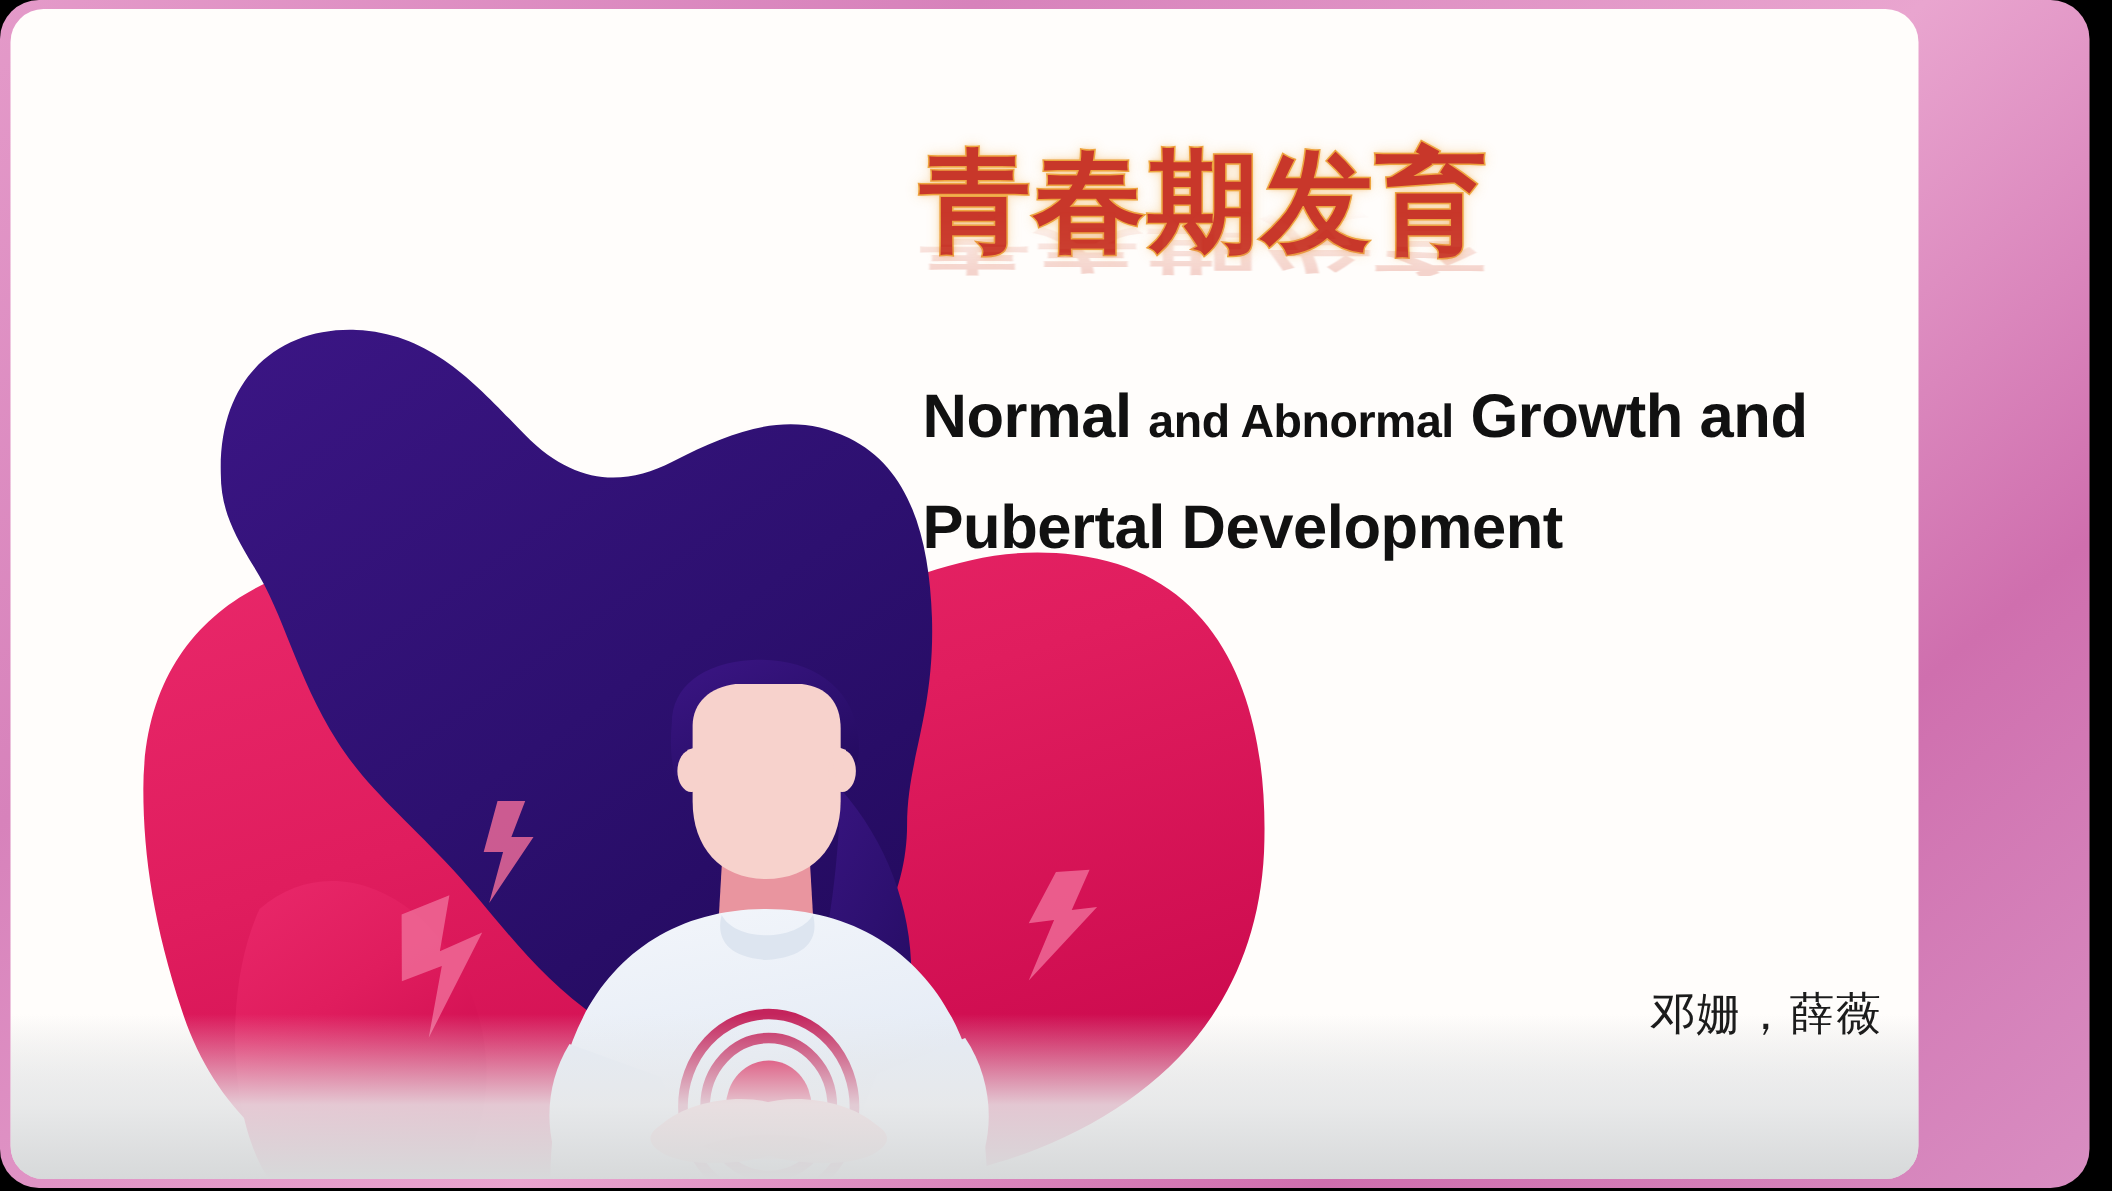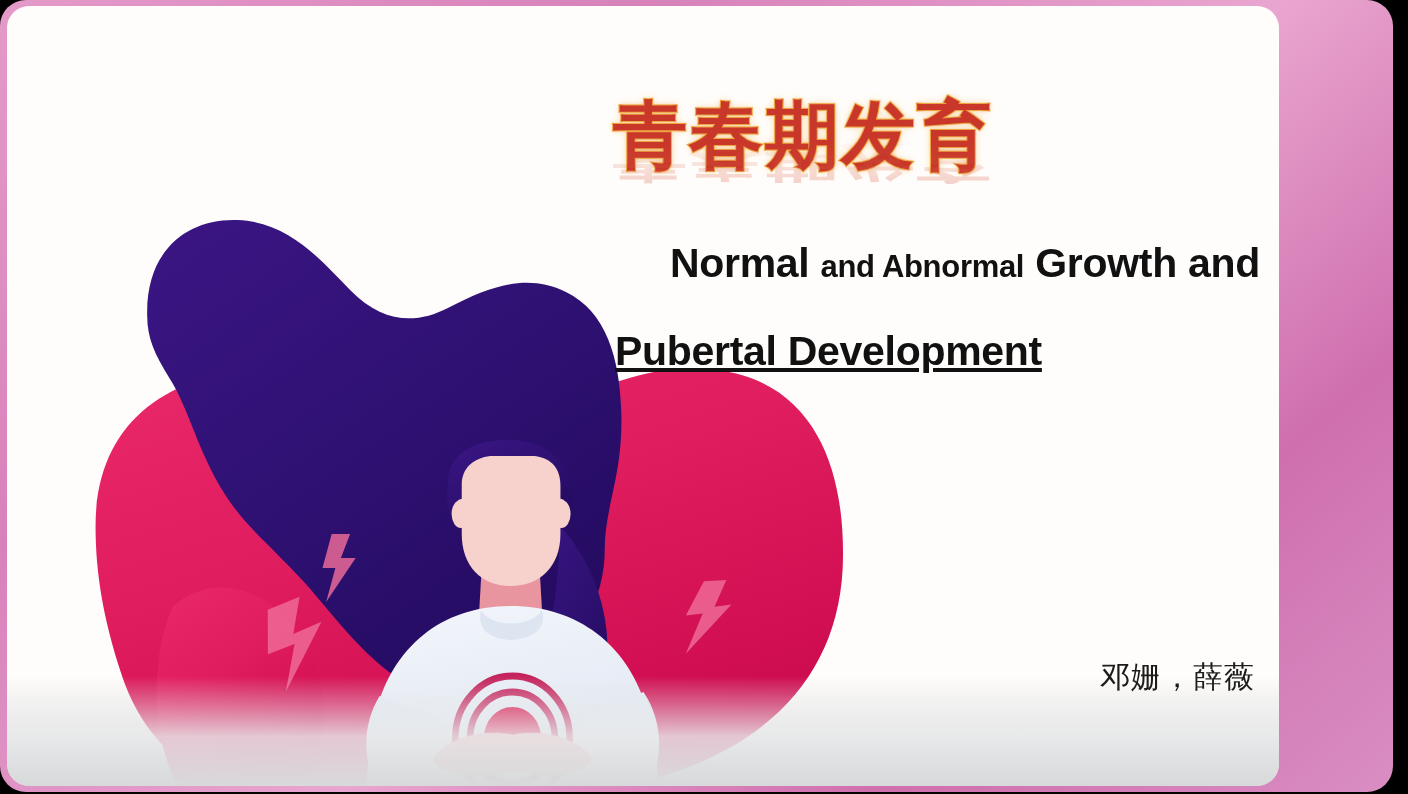--- a/index.html
+++ b/index.html
@@ -76,41 +76,39 @@
     opacity:.30;
     -webkit-mask-image:linear-gradient(to top,rgba(0,0,0,0) 6%,rgba(0,0,0,.9) 92%);
     mask-image:linear-gradient(to top,rgba(0,0,0,0) 6%,rgba(0,0,0,.9) 92%);
     filter:blur(.6px);
     white-space:nowrap;
     pointer-events:none;
   }
 
   .en-sub{
     position:absolute;
-    left:608px; top:220px;
+    left:608px; top:234px;
     width:700px;
     color:#111;
     font-weight:700;
     font-size:41px;
     line-height:74px;
     letter-spacing:-.3px;
     white-space:nowrap;
-    text-align:center;
   }
   .en-sub .sm{ font-size:31px; font-weight:600; }
   .en-line2{
     position:absolute;
     left:608px; top:308px;
     color:#111;
     font-weight:700;
     font-size:41px;
     line-height:74px;
     letter-spacing:-.3px;
     white-space:nowrap;
-    text-decoration:underline;
   }
 
   .affil{
     position:absolute;
     right:24px; top:604px;
     text-align:right;
     color:#1c1c1c;
     font-family:"DejaVu Sans","Liberation Sans",sans-serif;
     font-size:30px;
     line-height:1;

